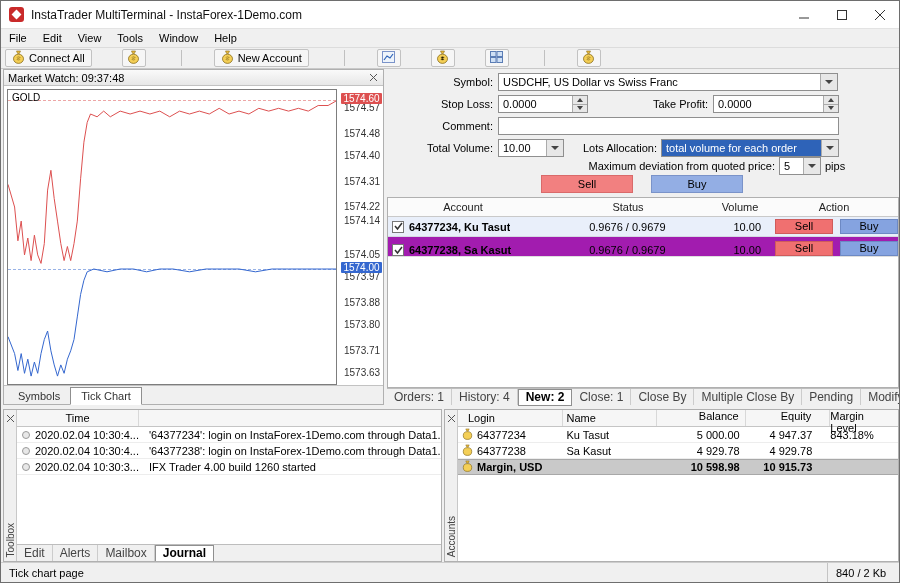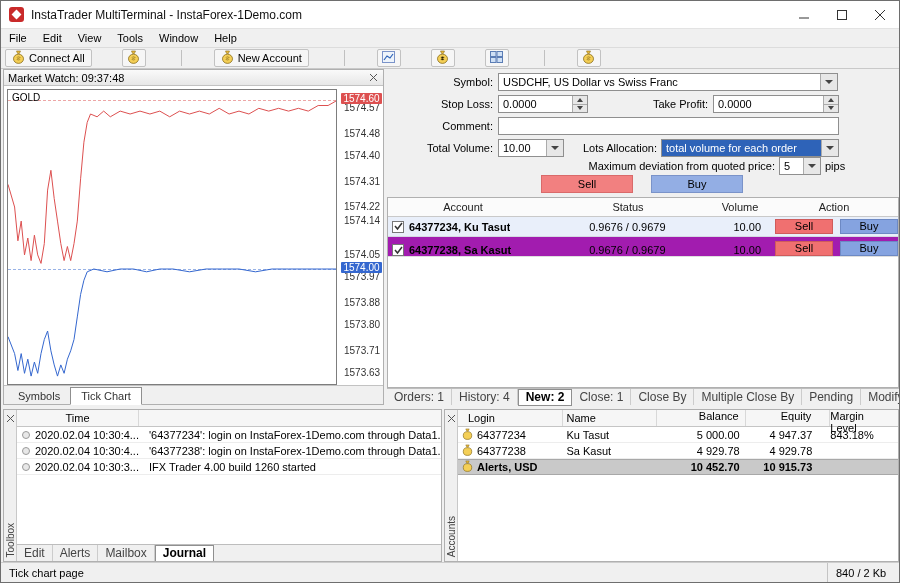--- a/index.html
+++ b/index.html
@@ -454,24 +454,24 @@
         <div class="a-bal">4 929.78</div>
         <div class="a-eq">4 929.78</div>
         <div class="a-mar"></div>
       </div>
       <div class="grid-row total-row">
         <div class="a-login">
           <span><svg width="11" height="12" viewBox="0 0 13 14">
                 <path d="M4.5 1 h4 l-1.2 2.6 h-1.6 Z" fill="#e8b93c" stroke="#8a6d1a" stroke-width="0.6"></path>
                 <ellipse cx="6.5" cy="8.8" rx="5" ry="4.6" fill="#f4cf56" stroke="#8a6d1a" stroke-width="0.8"></ellipse>
               </svg></span>
-          <span>Alerts, USD</span>
+          <span>Margin, USD</span>
         </div>
         <div class="a-name"></div>
-        <div class="a-bal">10 452.70</div>
+        <div class="a-bal">10 598.98</div>
         <div class="a-eq">10 915.73</div>
         <div class="a-mar"></div>
       </div>
       <div class="filler"></div>
     </div>
   </div>
 
   <div class="statusbar">
     <div class="sb-left">Tick chart page</div>
     <div class="sb-right">840 / 2 Kb</div>

